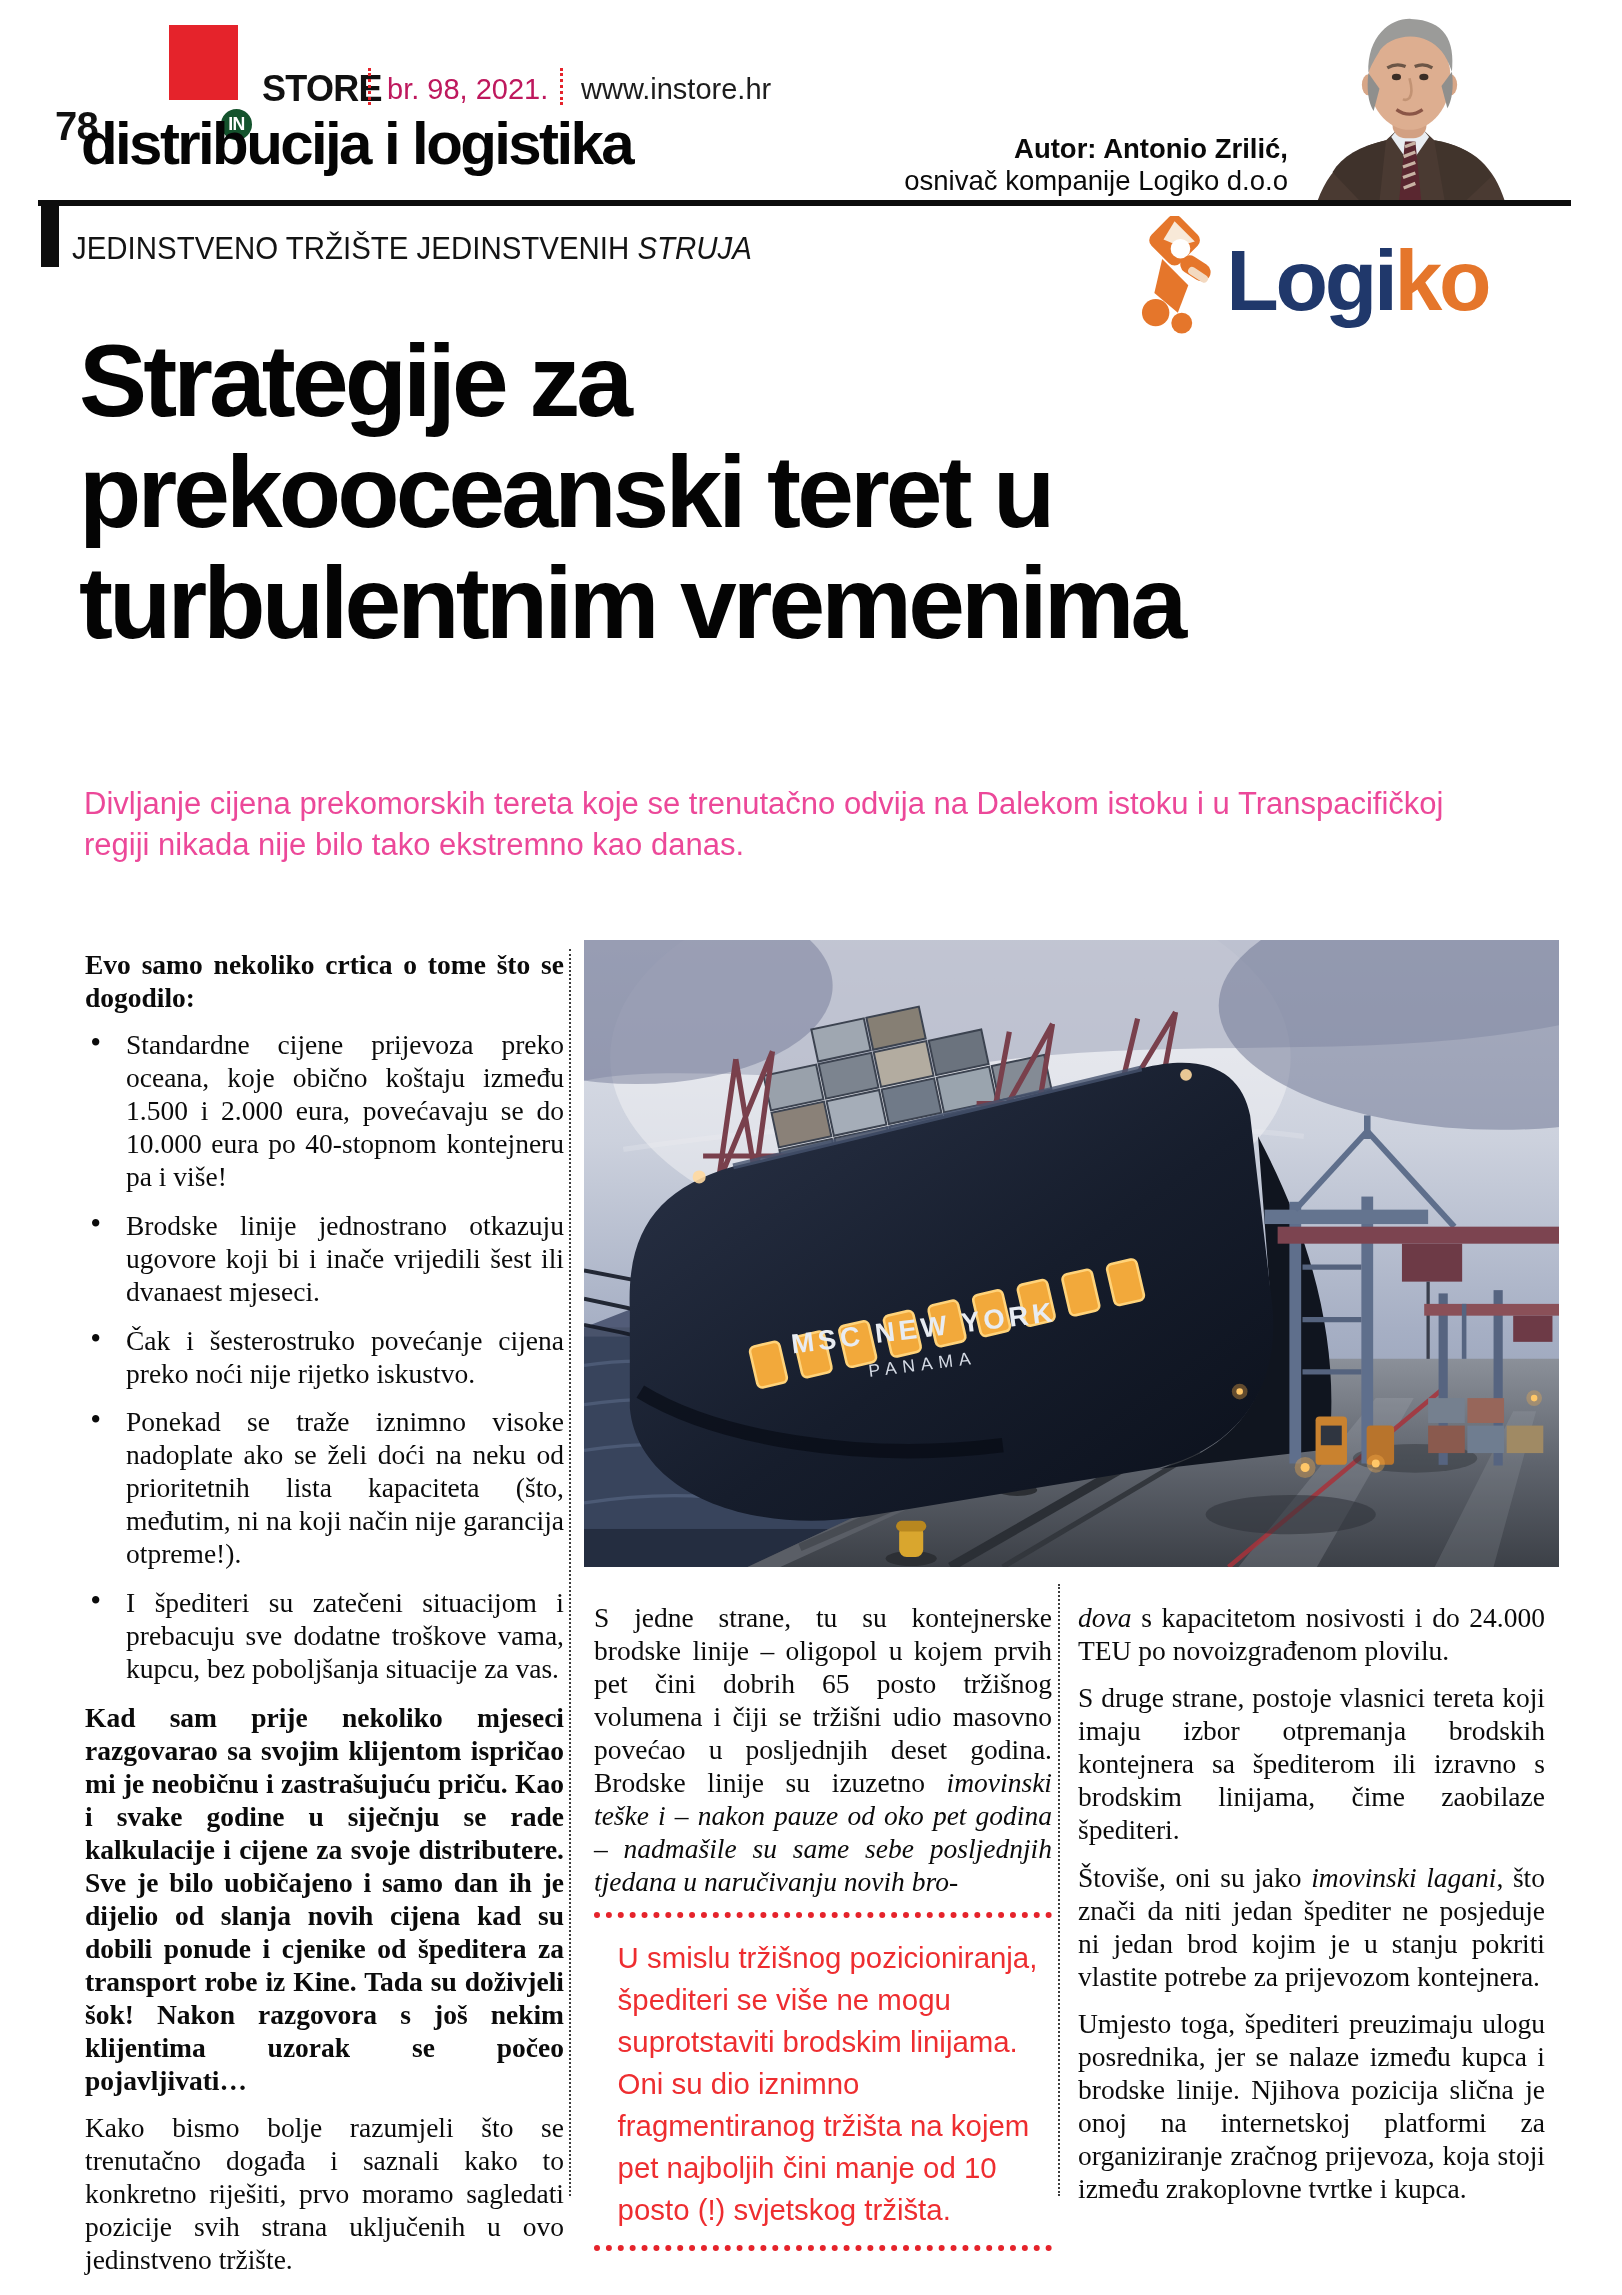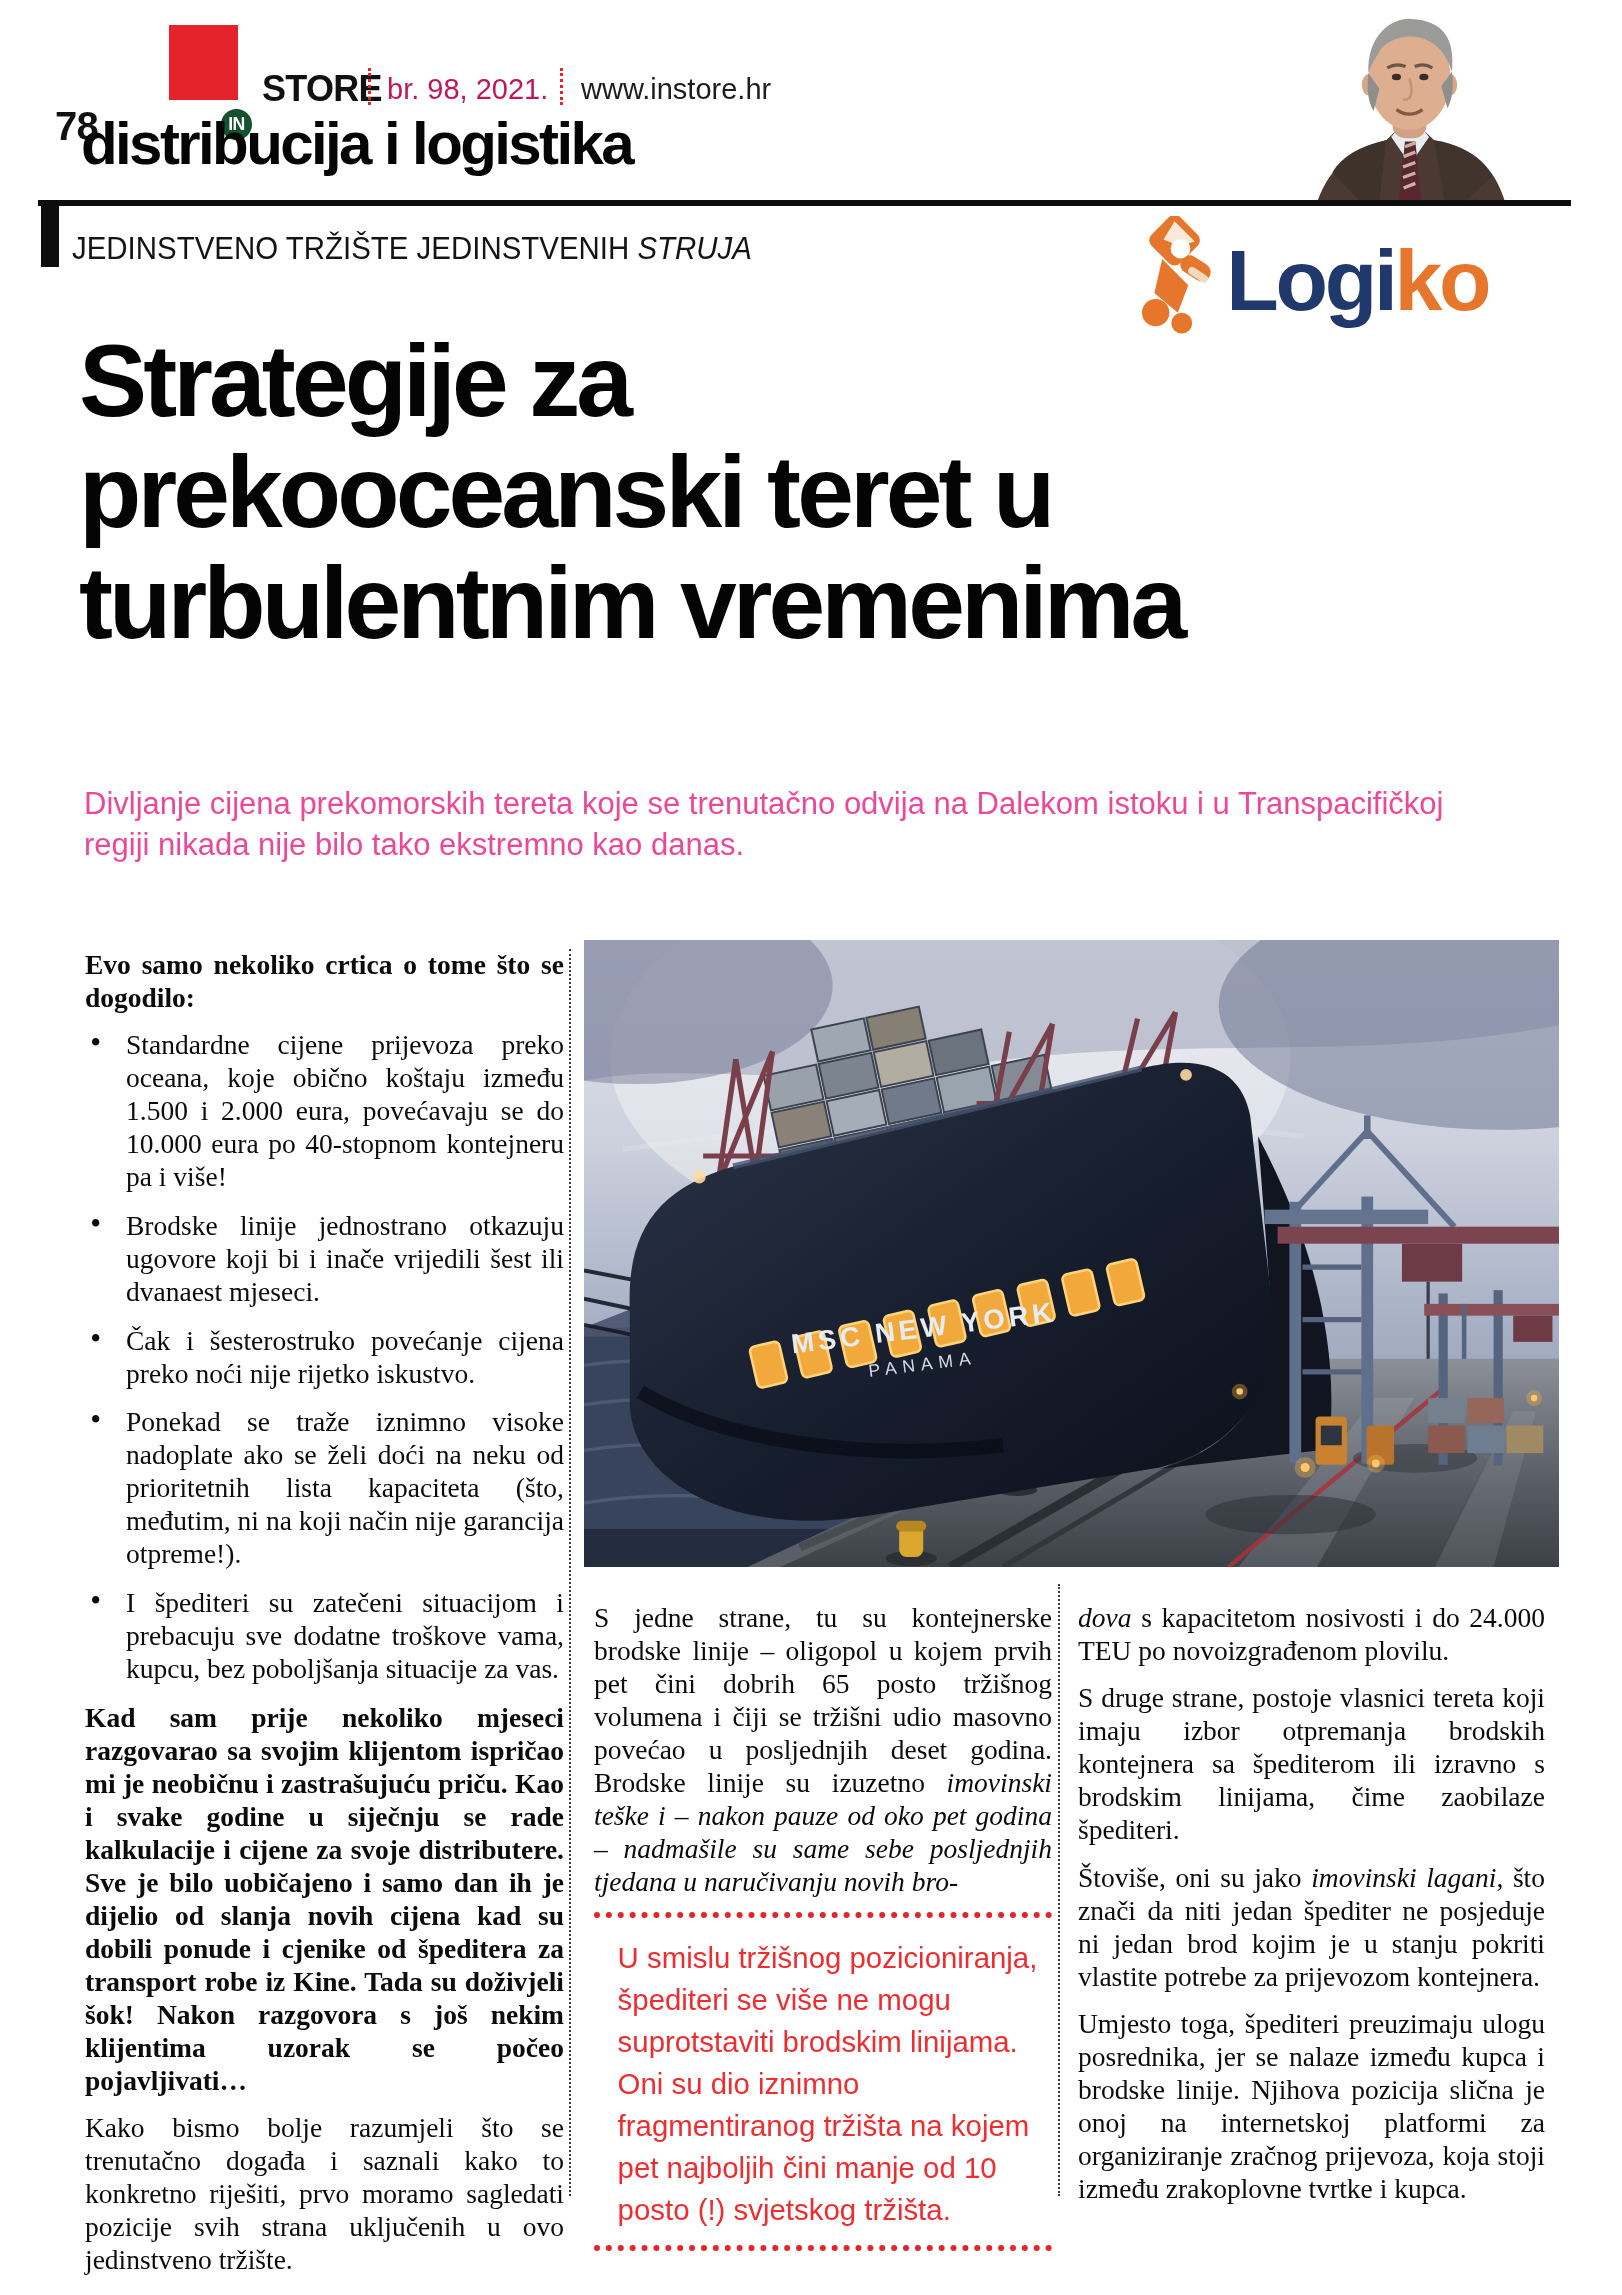--- a/index.html
+++ b/index.html
@@ -73,20 +73,24 @@
   <div class="page-number">78</div>
   <div class="brand-red-block"></div>
   <div class="in-circle">IN</div>
   <div class="brand-store">STORE</div>
   <div class="hdr-dot-sep" style="left:368px;"></div>
   <div class="issue">br. 98, 2021.</div>
   <div class="hdr-dot-sep" style="left:560px;"></div>
   <a class="website" href="#">www.instore.hr</a>
   <div class="section-title">distribucija i logistika</div>
 
+  <div class="author">
+    <div class="a1">Autor: Antonio Zrilić,</div>
+    <div class="a2">osnivač kompanije Logiko d.o.o</div>
+  </div>
 
   <div class="portrait">
     <svg width="257" height="188" viewBox="0 0 392 288">
       <path d="M55,288 C78,226 120,204 160,195 L176,180 218,180 234,195 C296,205 326,238 342,288 Z" fill="#4a3a32"></path>
       <path d="M160,195 C120,204 92,220 78,244 L120,288 150,288 Z" fill="#3f322b"></path>
       <path d="M234,195 C280,203 308,224 322,250 L282,288 250,288 Z" fill="#41342c"></path>
       <path d="M168,190 L197,232 226,190 218,180 176,180 Z" fill="#e9edf2"></path>
       <path d="M189,197 L205,197 214,288 180,288 Z" fill="#5a2730"></path>
       <path d="M189,205 l16,-6 M187,220 l18,-7 M186,236 l19,-7 M186,252 l19,-7 M187,268 l18,-7" stroke="#c8b2a4" stroke-width="5" fill="none"></path>
       <rect x="170" y="144" width="52" height="48" rx="20" fill="#d2a082"></rect>

